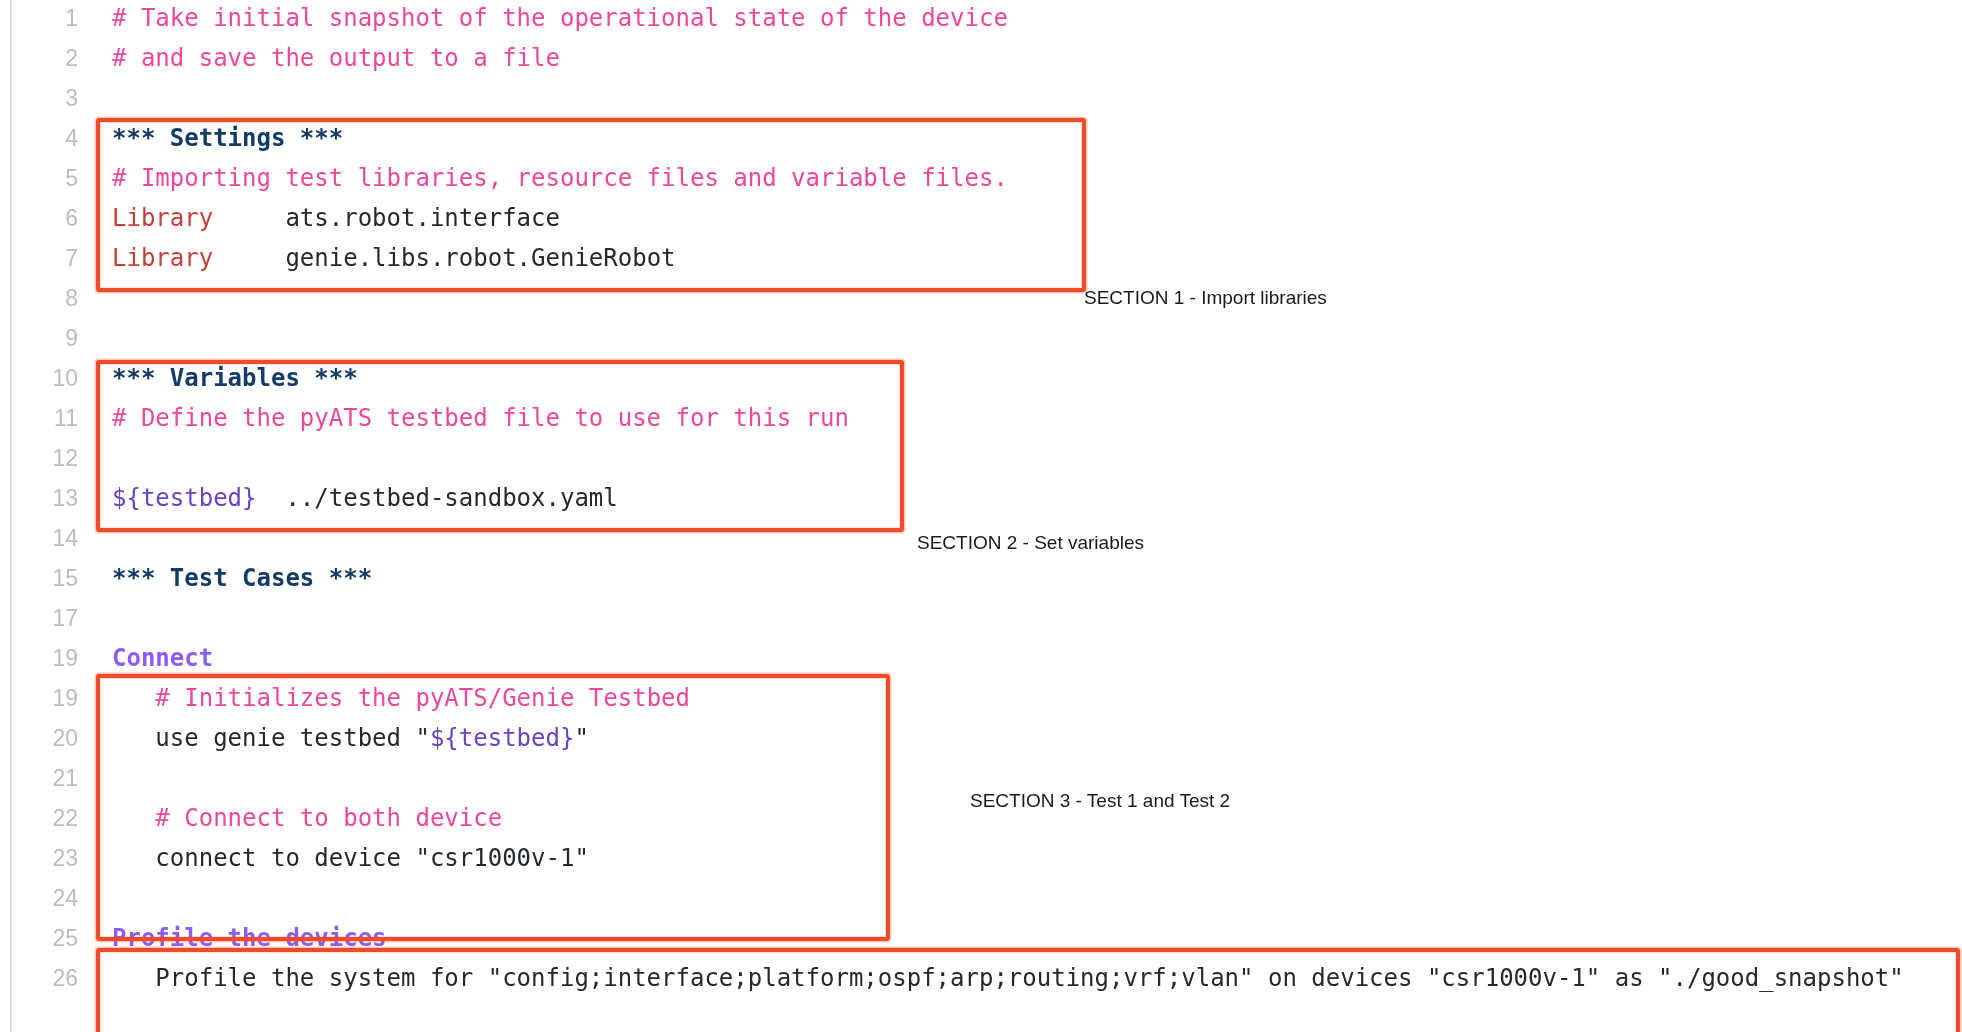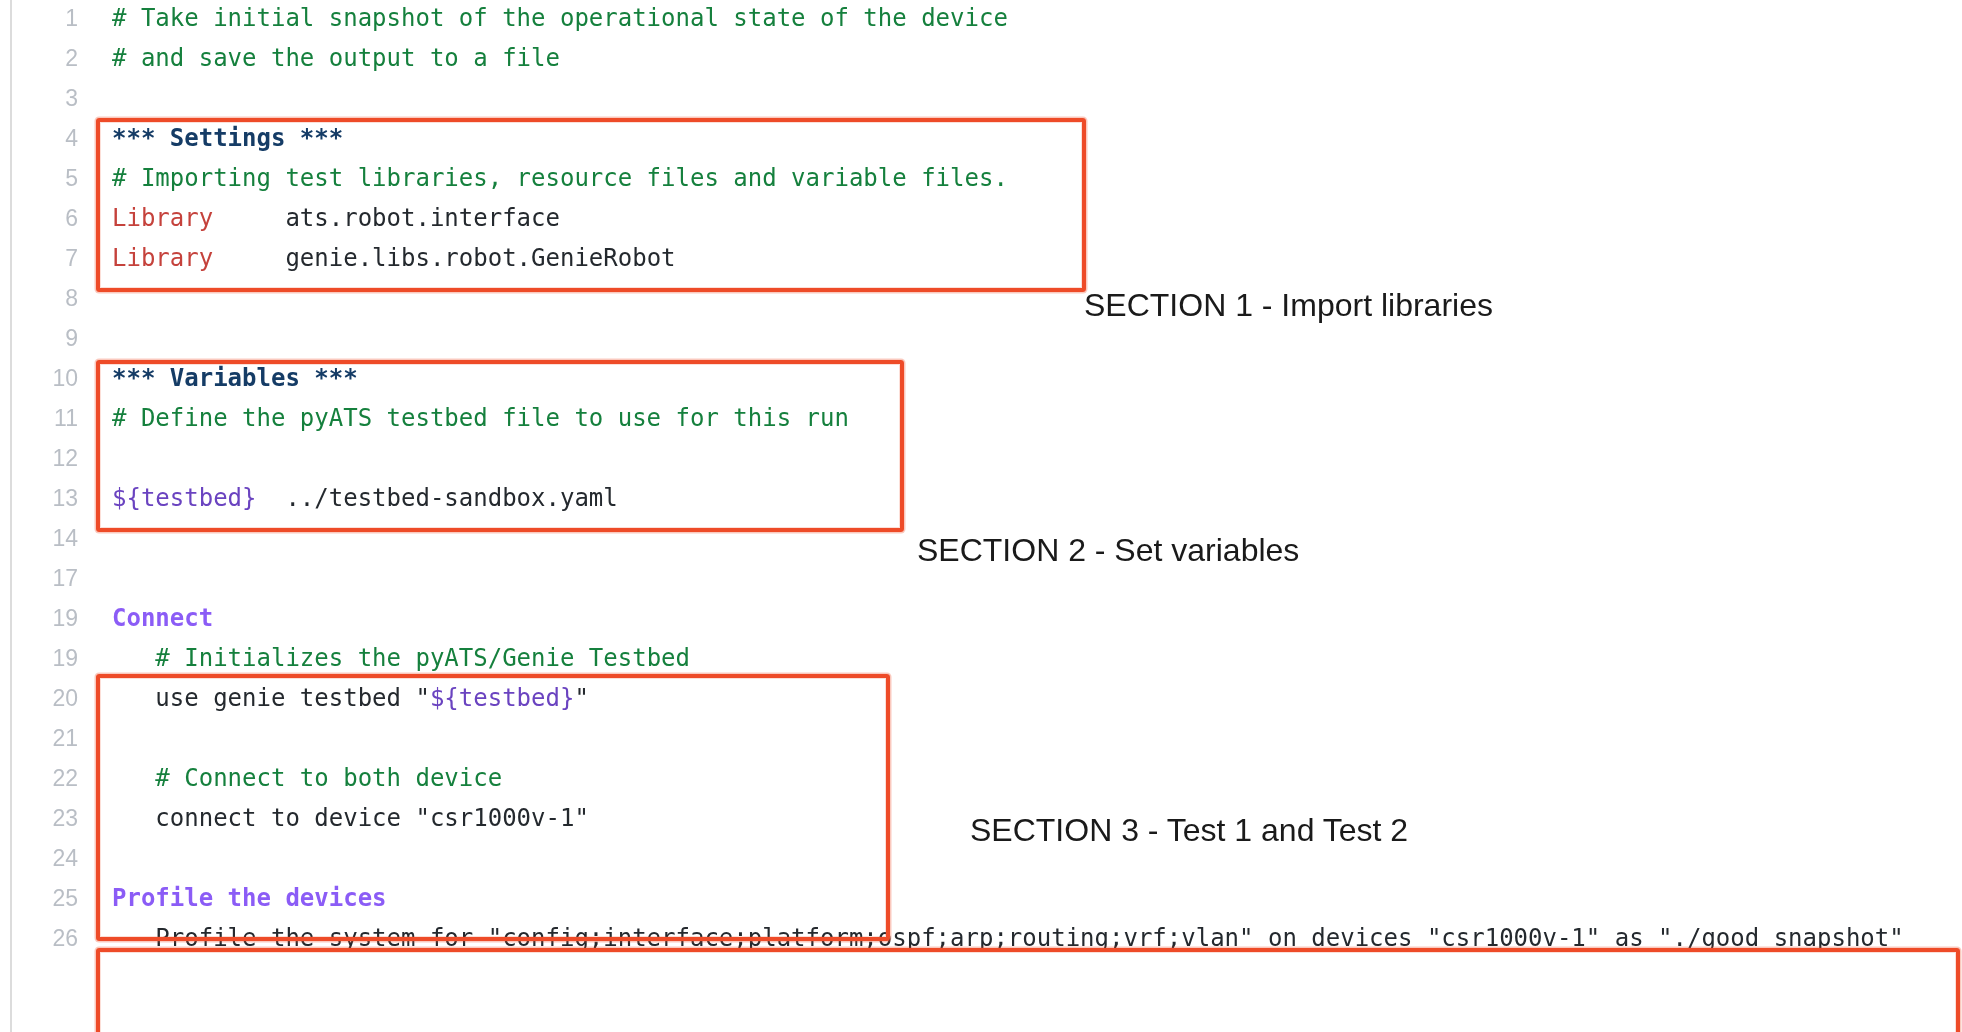--- a/index.html
+++ b/index.html
@@ -37,21 +37,21 @@
     color: #b9bec5;
     user-select: none;
   }
   .content {
     padding-left: 34px;
     white-space: pre;
     font-size: 24px;
     color: #24292e;
   }
   .tok-plain    { color: #24292e; }
-  .tok-comment  { color: #15803d; }
+  .tok-comment  { color: #ec4899; }
   .tok-header   { color: #153c66; font-weight: bold; }
   .tok-keyword  { color: #c5423c; }
   .tok-testcase { color: #8b5cf6; font-weight: bold; }
   .tok-variable { color: #6a43c0; }
 
   
   .ann-box {
     position: absolute;
     border: 4px solid #ee4b28;
     border-radius: 3px;
@@ -61,27 +61,27 @@
   }
   .box-settings { left: 96px;  top: 118px; width: 982px;  height: 166px; }
   .box-variables{ left: 96px;  top: 360px; width: 800px;  height: 164px; }
   .box-connect  { left: 96px;  top: 674px; width: 786px;  height: 259px; }
   .box-profile  { left: 96px;  top: 948px; width: 1856px; height: 160px; }
 
   
   .ann-label {
     position: absolute;
     font-family: "Liberation Sans", sans-serif;
-    font-size: 32px;
+    font-size: 19px;
     color: #1a1a1a;
     white-space: nowrap;
   }
   .label-1 { left: 1084px; top: 287px; }
   .label-2 { left: 917px;  top: 519px; margin-top: 13px; }
-  .label-3 { left: 970px;  top: 812px; }
+  .label-3 { left: 970px;  top: 790px; }
 </style>
 </head>
 <body>
 
 <div class="screen">
   <div class="left-rule"></div>
 
   <div class="code-lines">
       <div class="line">
         <span class="ln">1</span>
@@ -133,20 +133,24 @@
       </div>
       <div class="line">
         <span class="ln">13</span>
         <span class="content"><span class="tok-variable">${testbed}</span><span class="tok-plain">  ../testbed-sandbox.yaml</span></span>
       </div>
       <div class="line">
         <span class="ln">14</span>
         <span class="content"></span>
       </div>
       <div class="line">
+        <span class="ln">15</span>
+        <span class="content"><span class="tok-header">*** Test Cases ***</span></span>
+      </div>
+      <div class="line">
         <span class="ln">17</span>
         <span class="content"></span>
       </div>
       <div class="line">
         <span class="ln">19</span>
         <span class="content"><span class="tok-testcase">Connect</span></span>
       </div>
       <div class="line">
         <span class="ln">19</span>
         <span class="content"><span class="tok-plain">   </span><span class="tok-comment"># Initializes the pyATS/Genie Testbed</span></span>

